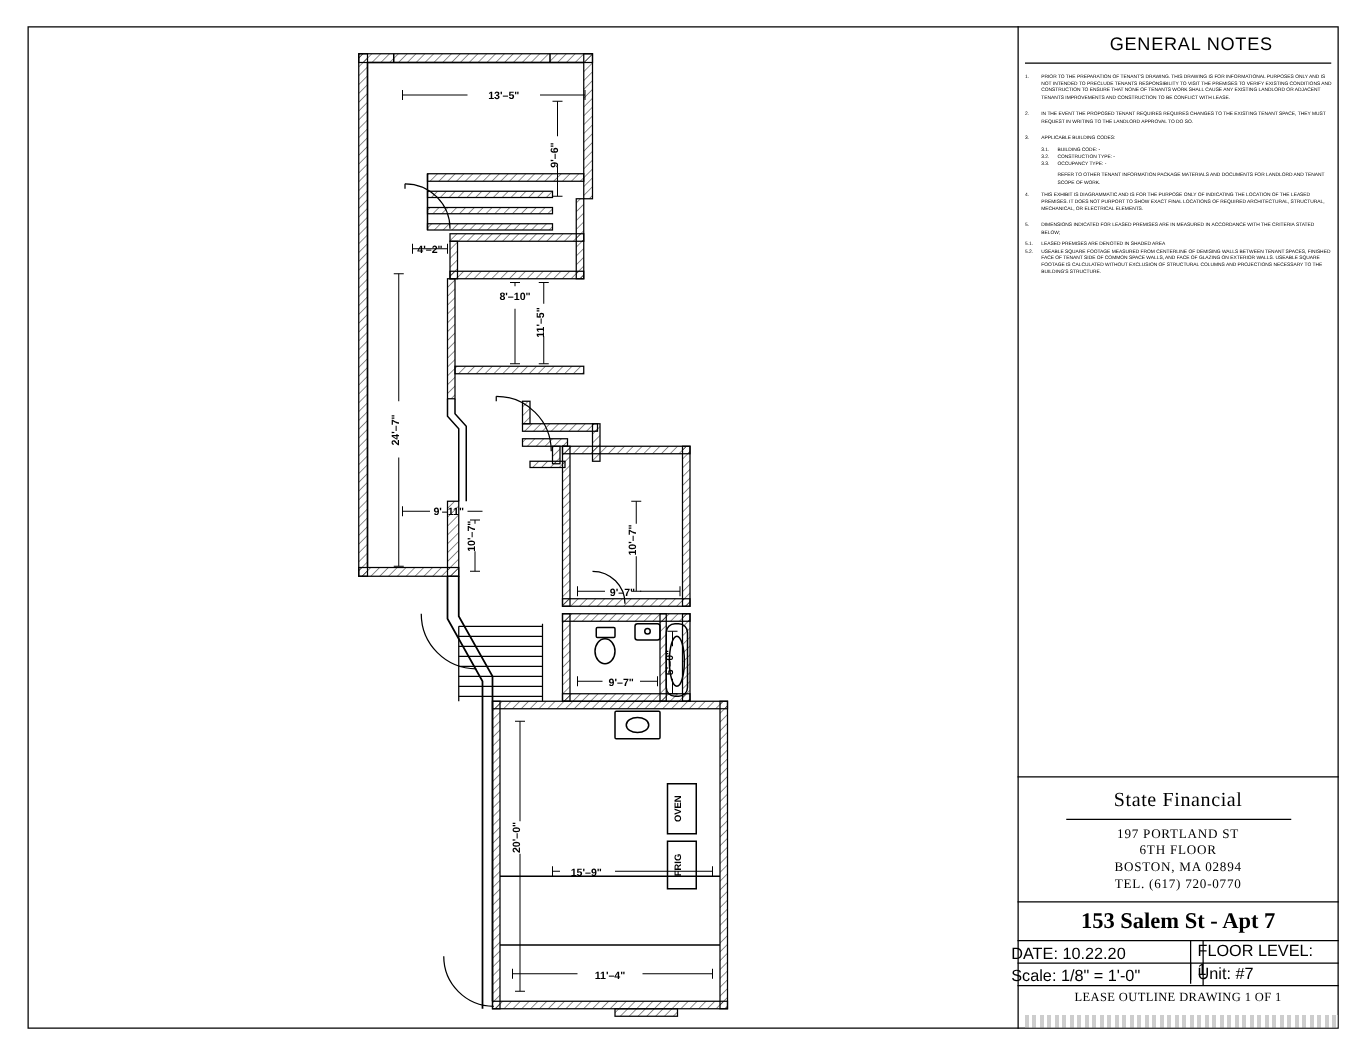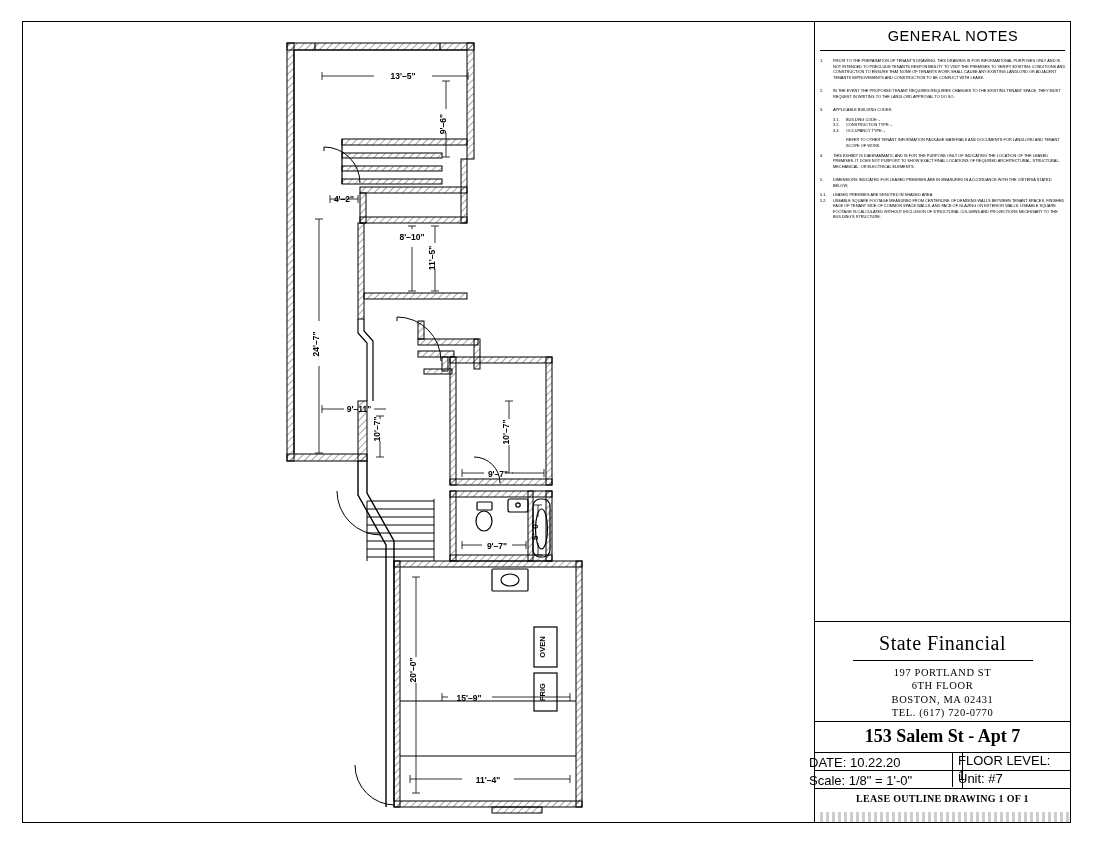--- a/index.html
+++ b/index.html
@@ -18,32 +18,32 @@
   .note .num{width:13px;flex:0 0 13px;}
   .note .txt{flex:1 1 auto;}
   .sub{display:flex;}
   .sub .num{width:13px;flex:0 0 13px;}
   .indent{margin-left:13px;}
   .gap{height:4px;}
 
   .tb-divider{position:absolute;left:814px;width:257px;height:0;border-top:1.3px solid #000;}
 
   .tb-logoblock{position:absolute;left:820px;top:632px;width:245px;text-align:center;}
-  .firm{font-family:"Liberation Serif",serif;font-size:20px;letter-spacing:.5px;}
+  .firm{font-family:"Liberation Serif",serif;font-size:16px;letter-spacing:.5px;}
   .firm-rule{margin:5px auto 5px;width:180px;height:0;border-top:1px solid #000;}
   .addr{font-family:Liberation Serif, serif;font-size:10.5px;line-height:1.28;letter-spacing:.6px;}
 
   .tb-project{position:absolute;left:814px;top:726px;width:257px;text-align:center;font-size:18px;font-weight:bold;font-family:"Liberation Serif",serif;}
 
   .tb-row{position:absolute;left:804px;width:275px;font-size:13px;}
   .tb-cellA{position:absolute;left:0;width:148px;padding:3px 5px;box-sizing:border-box;}
   .tb-cellB{position:absolute;left:148px;width:109px;padding:1px 5px;box-sizing:border-box;border-left:1.2px solid #000;}
   .vline{position:absolute;left:962px;width:0;border-left:1.2px solid #000;}
 
-  .tb-final{position:absolute;left:814px;top:793px;width:257px;text-align:center;font-family:"Liberation Serif",serif;font-size:10px;letter-spacing:.3px;font-weight:bold;}
+  .tb-final{position:absolute;left:814px;top:793px;width:257px;text-align:center;font-family:"Liberation Serif",serif;font-size:10px;letter-spacing:.3px;}
 
   
   svg.plan{position:absolute;left:22px;top:21px;}
   .dim{font-family:"Liberation Sans",sans-serif;font-size:8.5px;font-weight:bold;}
   .lbl{font-family:"Liberation Sans",sans-serif;font-size:7.5px;font-weight:bold;}
   .watermark{position:absolute;left:820px;top:812px;width:250px;height:10px;
     background:repeating-linear-gradient(90deg,#bdbdbd 0 3px,#ffffff 3px 6px);opacity:.75;}
 </style>
 </head>
 <body>
@@ -315,21 +315,21 @@
   <div class="tb-divider" style="top:721px;"></div>
   <div class="tb-divider" style="top:752px;"></div>
   <div class="tb-divider" style="top:770px;"></div>
   <div class="tb-divider" style="top:788px;"></div>
 
   <div class="tb-logoblock">
     <div class="firm">State Financial</div>
     <div class="firm-rule"></div>
     <div class="addr">197 PORTLAND ST</div>
     <div class="addr">6TH FLOOR</div>
-    <div class="addr">BOSTON, MA 02431</div>
+    <div class="addr">BOSTON, MA 02894</div>
     <div class="addr">TEL. (617) 720-0770</div>
   </div>
 
   <div class="tb-project">153 Salem St - Apt 7</div>
 
   <div class="tb-row" style="top:752px;height:18px;">
     <div class="tb-cellA">DATE: 10.22.20</div>
     <div class="tb-cellB">FLOOR LEVEL: 1</div>
   </div>
 

